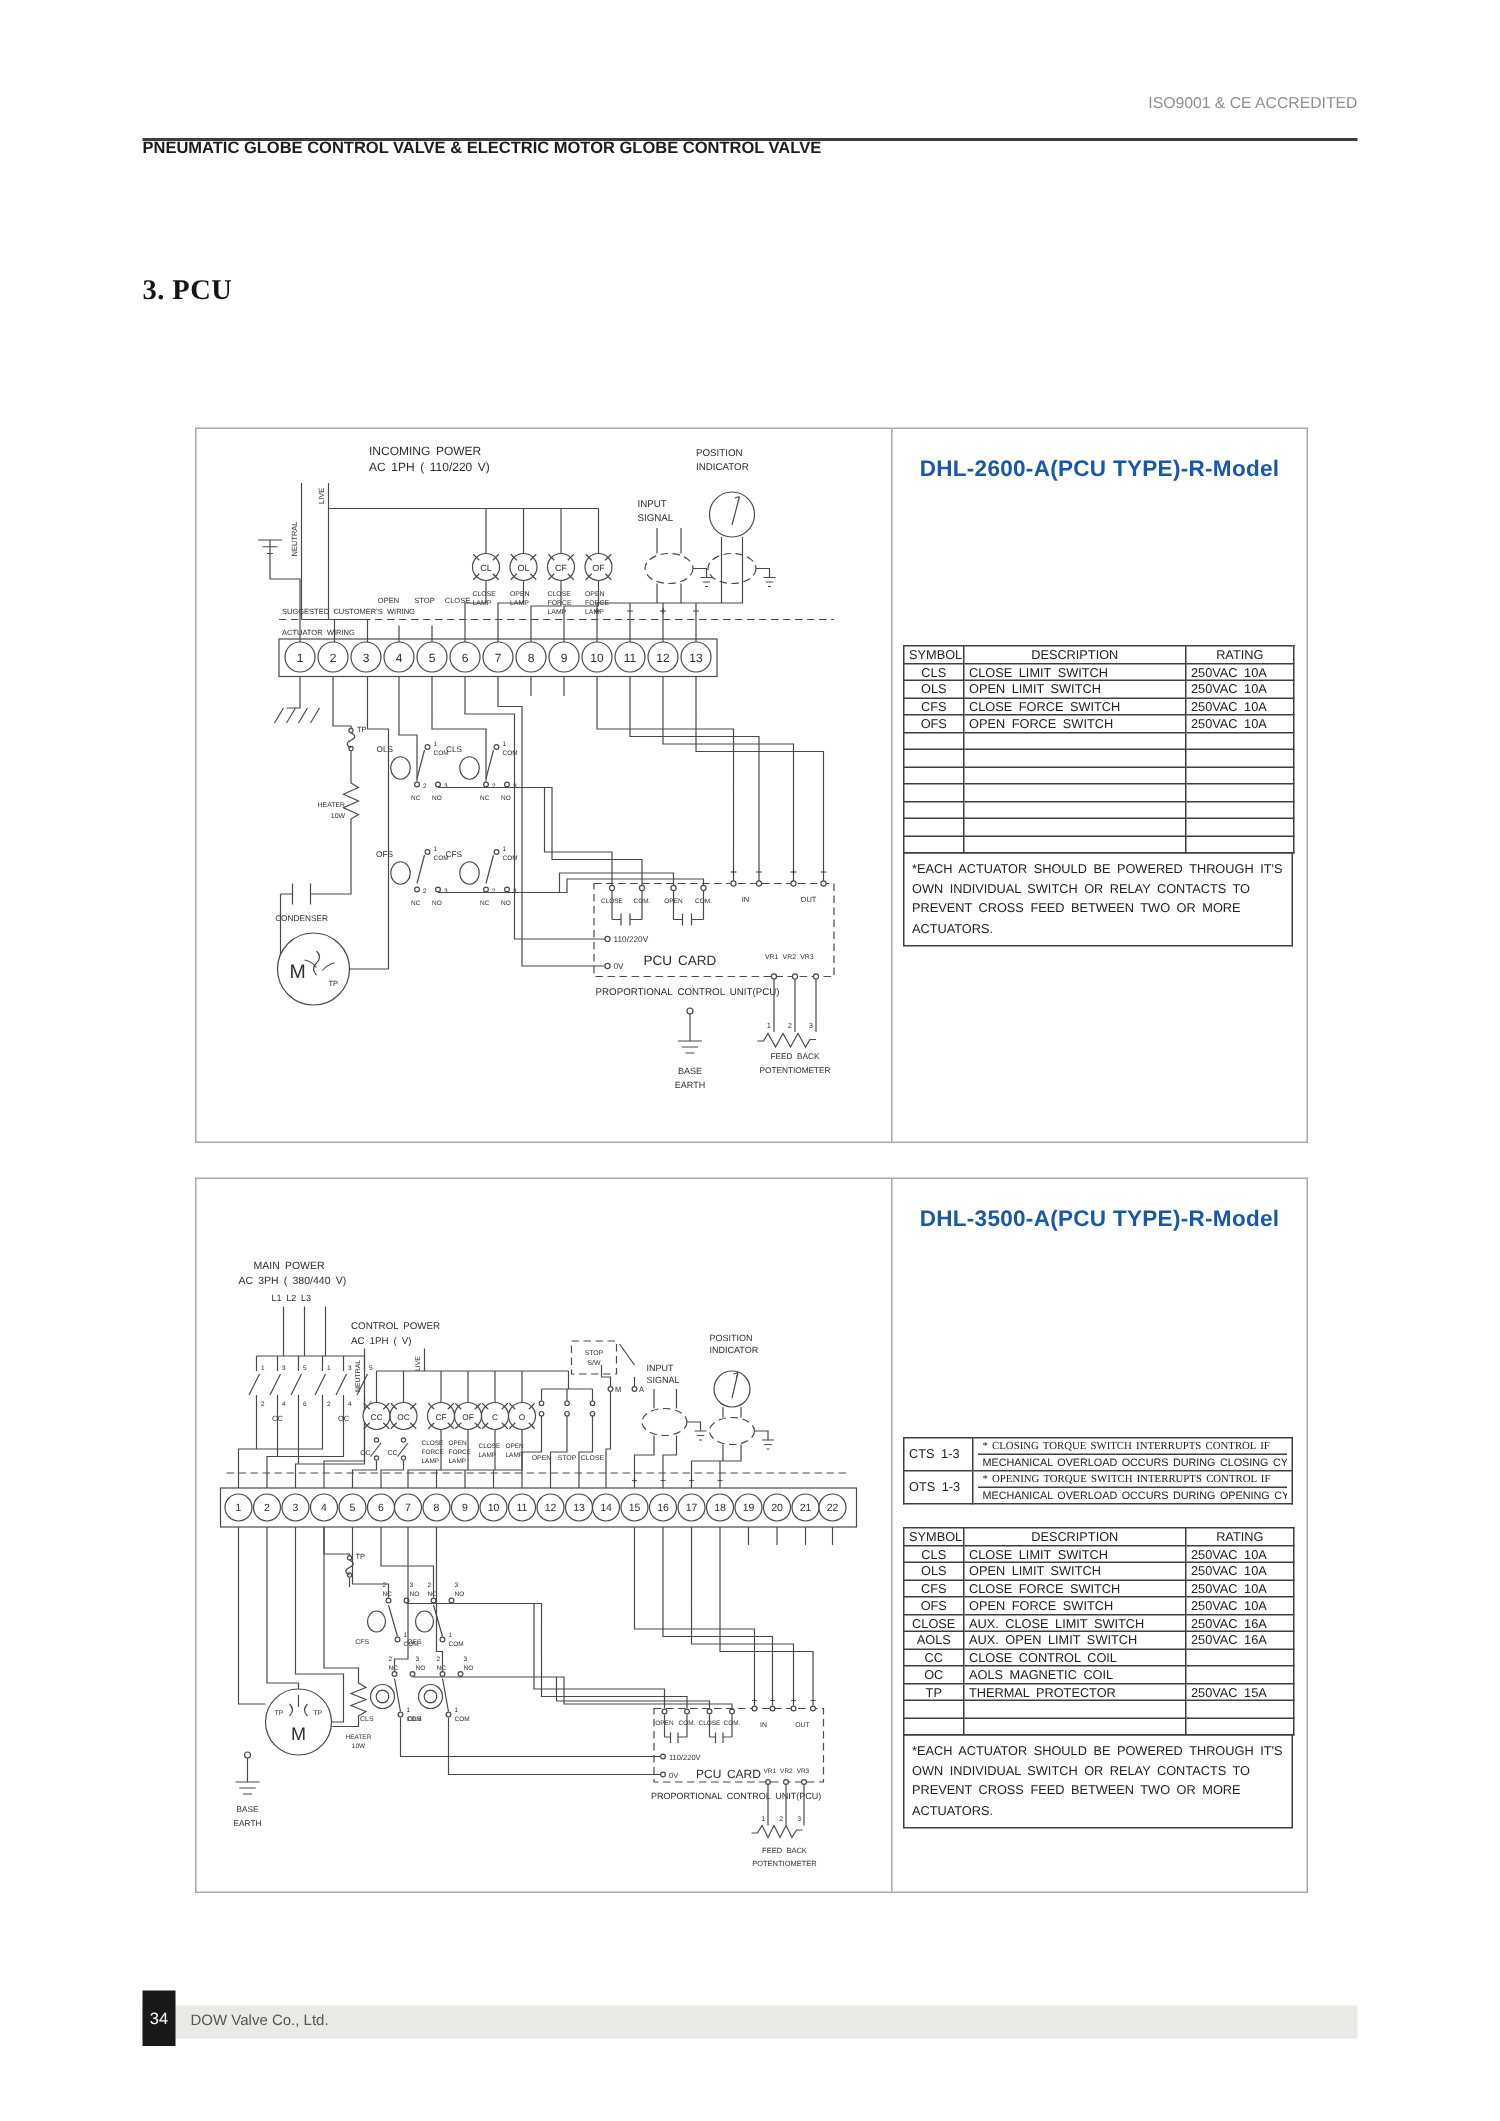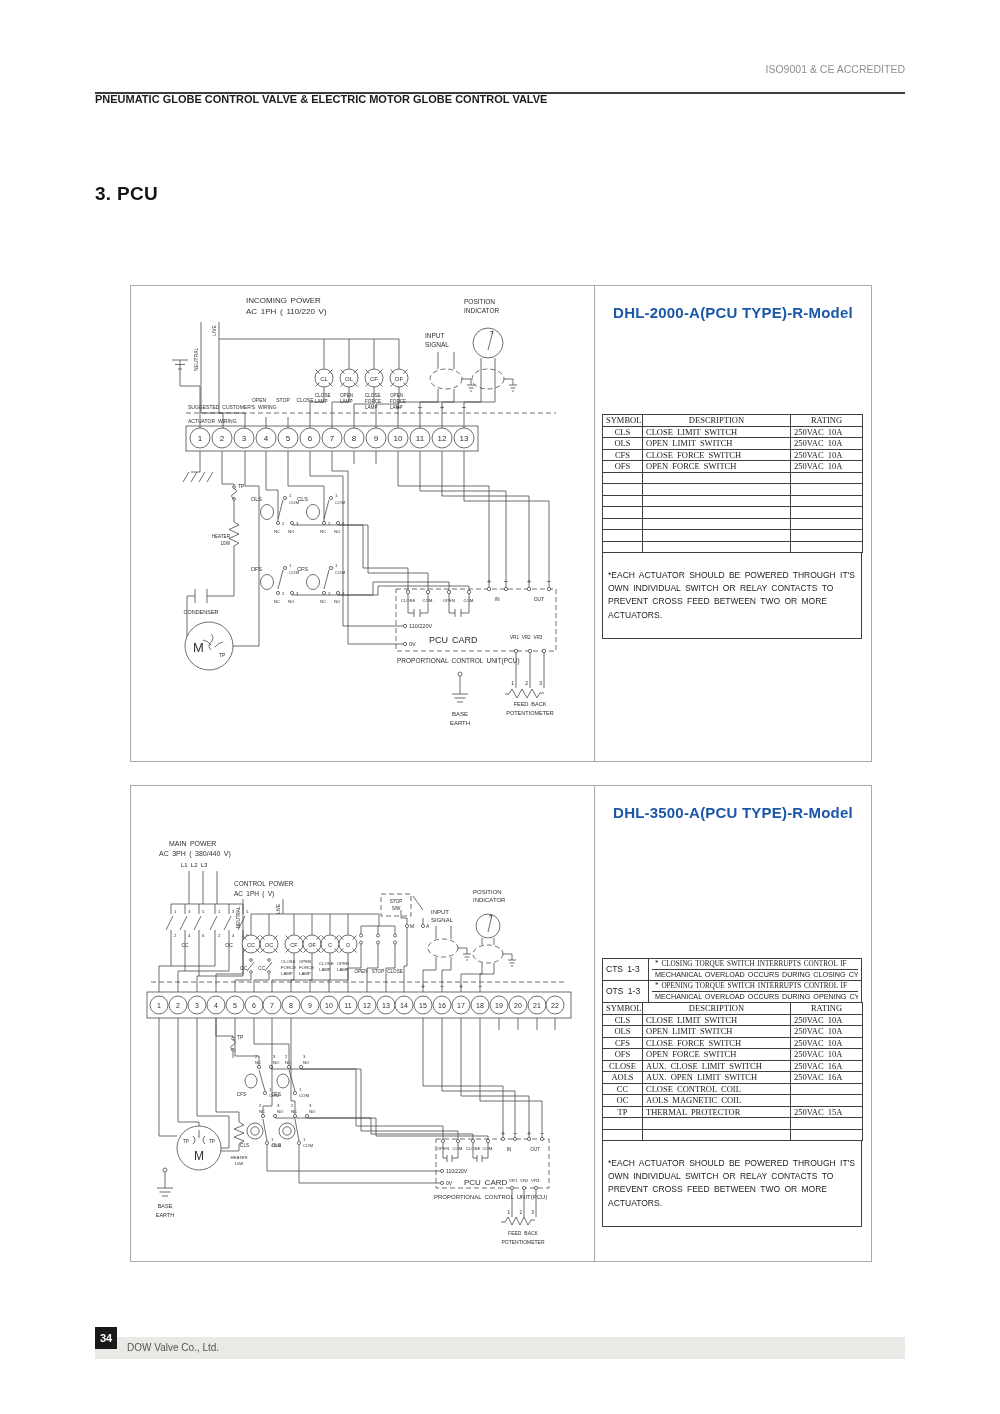--- a/index.html
+++ b/index.html
@@ -1,47 +1,47 @@
 <!DOCTYPE html>
 <html><head>
 <meta charset="utf-8">
 <style>
   html,body{margin:0;padding:0;background:#fff;}
   .page{position:relative;width:1000px;height:1414px;background:#fff;
         font-family:"Liberation Sans",sans-serif;overflow:hidden;}
   .hdr-left{position:absolute;left:95px;top:62px;font-size:11px;font-weight:bold;color:#1c1c1c;margin-top:31px;}
   .hdr-right{position:absolute;right:95px;top:63px;font-size:10.5px;color:#8f8f8f;}
   .hdr-rule{position:absolute;left:95px;right:95px;top:92px;height:2px;background:#3d3d3d;}
-  .section-title{position:absolute;left:95px;top:183px;font-size:19px;font-weight:bold;color:#151515;letter-spacing:.3px;}
+  .section-title{position:absolute;left:95px;top:183px;font-size:19px;font-weight:bold;color:#151515;letter-spacing:.3px;font-family:Liberation Serif, serif;}
   .box{position:absolute;left:130px;width:740px;height:475px;border:1px solid #a9a9a9;background:#fff;}
   #box1{top:285px;} #box2{top:785px;}
   .vdiv{position:absolute;top:0;bottom:0;left:463px;width:1px;background:#a9a9a9;}
   .pright{position:absolute;left:464px;top:0;right:0;bottom:0;}
   .ptitle{position:absolute;top:18px;left:0;right:0;text-align:center;
           font-size:15px;font-weight:bold;color:#1b57a9;letter-spacing:.2px;}
   .tablewrap{position:absolute;left:7px;right:9px;}
   #box1 .tablewrap{top:128px;} #box2 .tablewrap{top:172px;}
   table.spec{border-collapse:collapse;table-layout:fixed;width:100%;color:#222;}
   table.spec td,table.spec th{border:1px solid #3f3f3f;font-weight:normal;font-size:8.5px;
           height:10.5px;line-height:1;padding:0 3px;white-space:nowrap;overflow:hidden;word-spacing:2px;}
   table.spec th{text-align:center;}
   td.sym{text-align:center;}
   col.c-sym{width:40px;} col.c-desc{width:148px;} col.c-rat{width:72px;}
   table.tq{margin-bottom:-1px;}
   col.c-tqs{width:46px;}
   td.tqsym{font-size:8.5px;text-align:left;padding-left:3px;}
   td.tqcell{padding:0;}
   .tqline{font-size:7.2px;height:10px;line-height:10px;padding:0 3px;white-space:nowrap;overflow:hidden;word-spacing:1px;}
   .tqtop{border-bottom:1px solid #3f3f3f;font-family:Liberation Serif, serif;}
-  table.main{margin-top:0;font-family:Liberation Serif, serif;}
-  .note{border:1px solid #3f3f3f;margin-top:-1px;padding:16px 5px;font-size:8.5px;
+  table.main{margin-top:16px;}
+  .note{border:1px solid #3f3f3f;margin-top:-1px;padding:4px 5px;font-size:8.5px;
         line-height:1.55;color:#222;word-spacing:2px;min-height:44px;}
   .footer-bar{position:absolute;left:95px;right:95px;top:1337px;height:22px;background:#e9e9e6;}
-  .page-num{position:absolute;left:95px;top:1327px;width:22px;height:22px;background:#191919;color:#fff;
-            font-size:11px;font-weight:bold;display:flex;align-items:center;justify-content:center;}
+  .page-num{position:absolute;left:95px;top:1327px;width:22px;height:37px;background:#191919;color:#fff;
+            font-size:11px;font-weight:normal;display:flex;align-items:center;justify-content:center;}
   .footer-company{position:absolute;left:127px;top:1342px;font-size:10px;color:#555;}
   svg.diag{position:absolute;left:0;top:0;}
   svg text{font-family:"Liberation Sans",sans-serif;fill:#2e2e2e;word-spacing:1.5px;}
   .w{stroke:#4a4a4a;stroke-width:.8;fill:none;}
   .wd{stroke:#4a4a4a;stroke-width:.8;fill:none;stroke-dasharray:5,3;}
   .dot{fill:#fff;stroke:#4a4a4a;stroke-width:.8;}
   .t4{font-size:4.3px;} .t45{font-size:4.6px;} .t5{font-size:5px;} .t55{font-size:5.5px;}
   .t6{font-size:6px;} .t65{font-size:6.5px;} .t7{font-size:7px;} .t8{font-size:8px;} .t9{font-size:9px;}
   .mid{text-anchor:middle;} .end{text-anchor:end;}
 </style>
@@ -289,21 +289,21 @@
 
       <g>
         <circle class="dot" cx="329" cy="388" r="2"></circle>
         <path class="w" d="M329,390 V408 M321,408 H337 M323.5,412 H334.5 M326,416 H332"></path>
         <text class="t6 mid" x="329" y="430">BASE</text>
         <text class="t6 mid" x="329" y="439">EARTH</text>
       </g>
     </svg>
     <div class="vdiv"></div>
     <div class="pright">
-      <div class="ptitle">DHL-2000-A(PCU TYPE)-R-Model</div>
+      <div class="ptitle">DHL-2600-A(PCU TYPE)-R-Model</div>
       <div class="tablewrap">
         <table class="spec main">
           <colgroup>
               <col class="c-sym">
               <col class="c-desc">
               <col class="c-rat">
             </colgroup>
           <tbody>
               <tr>
             <th>SYMBOL</th>

